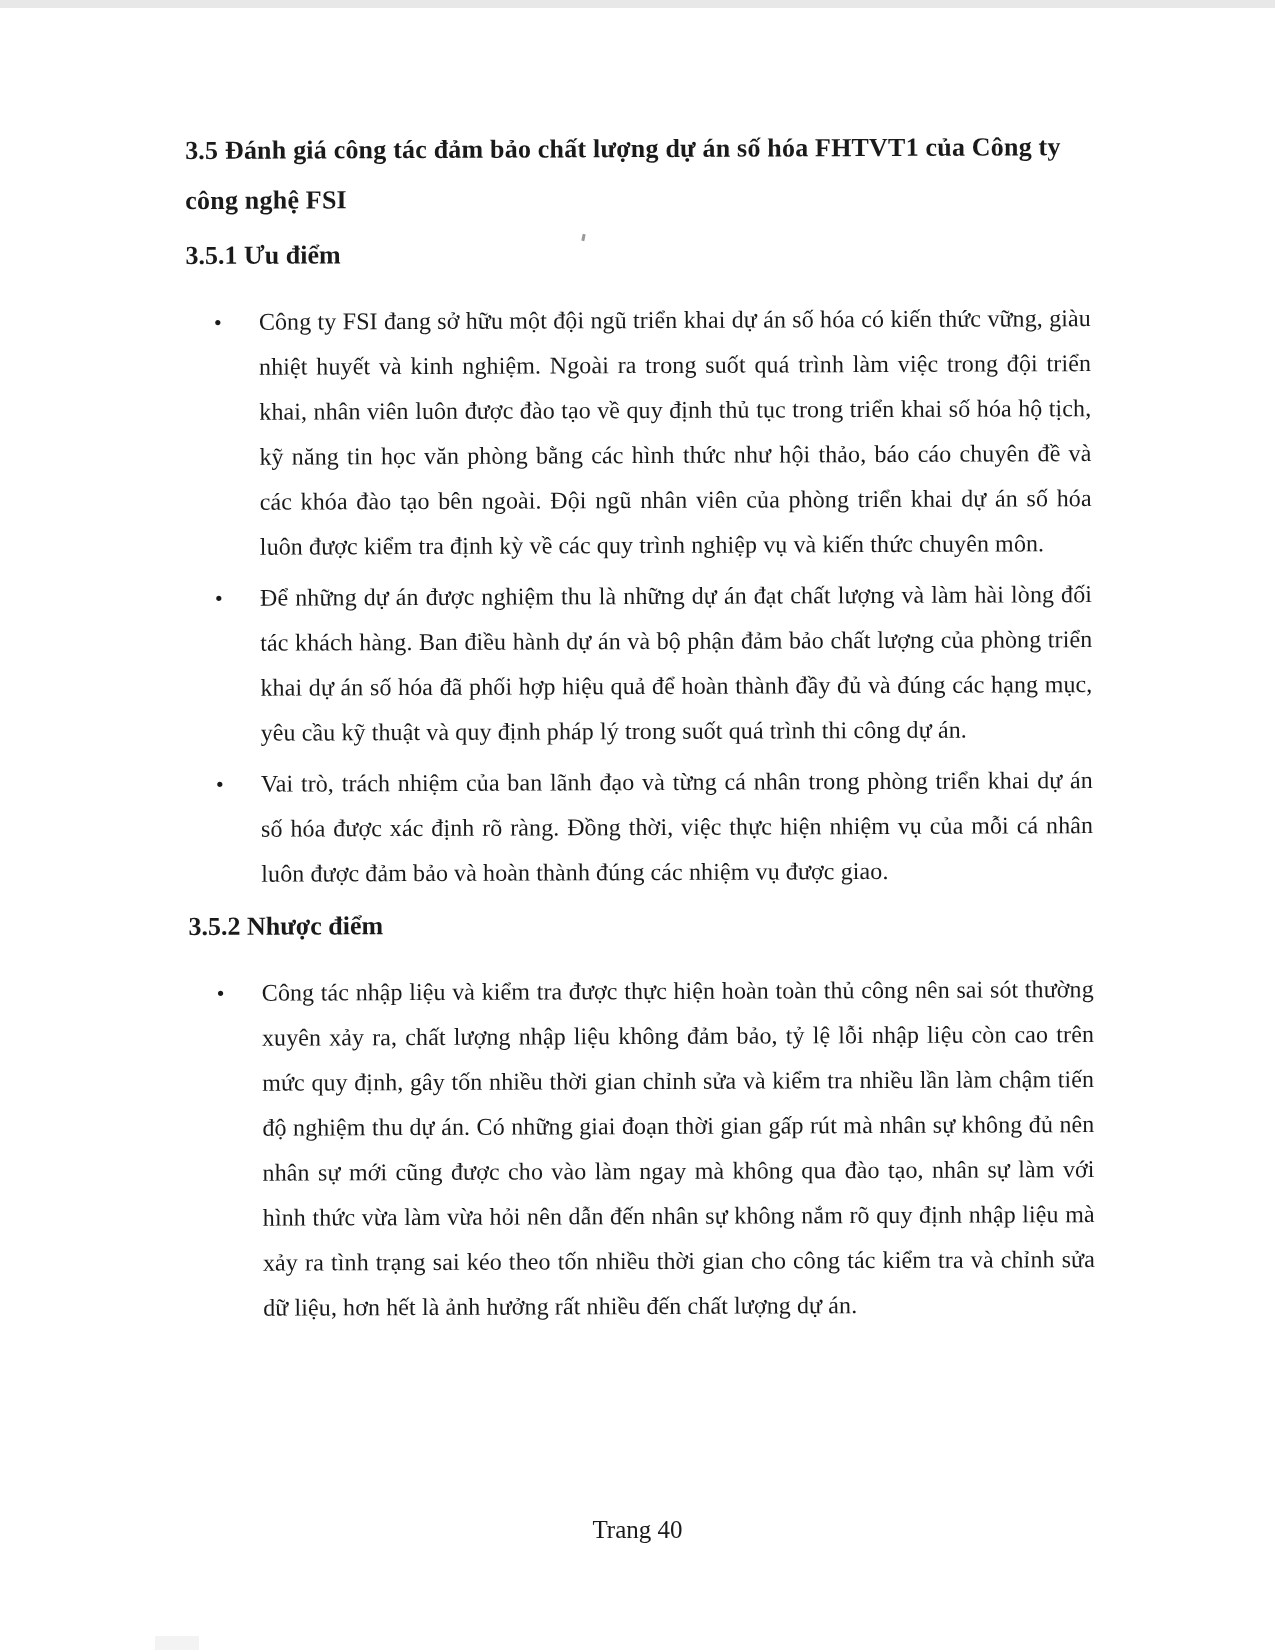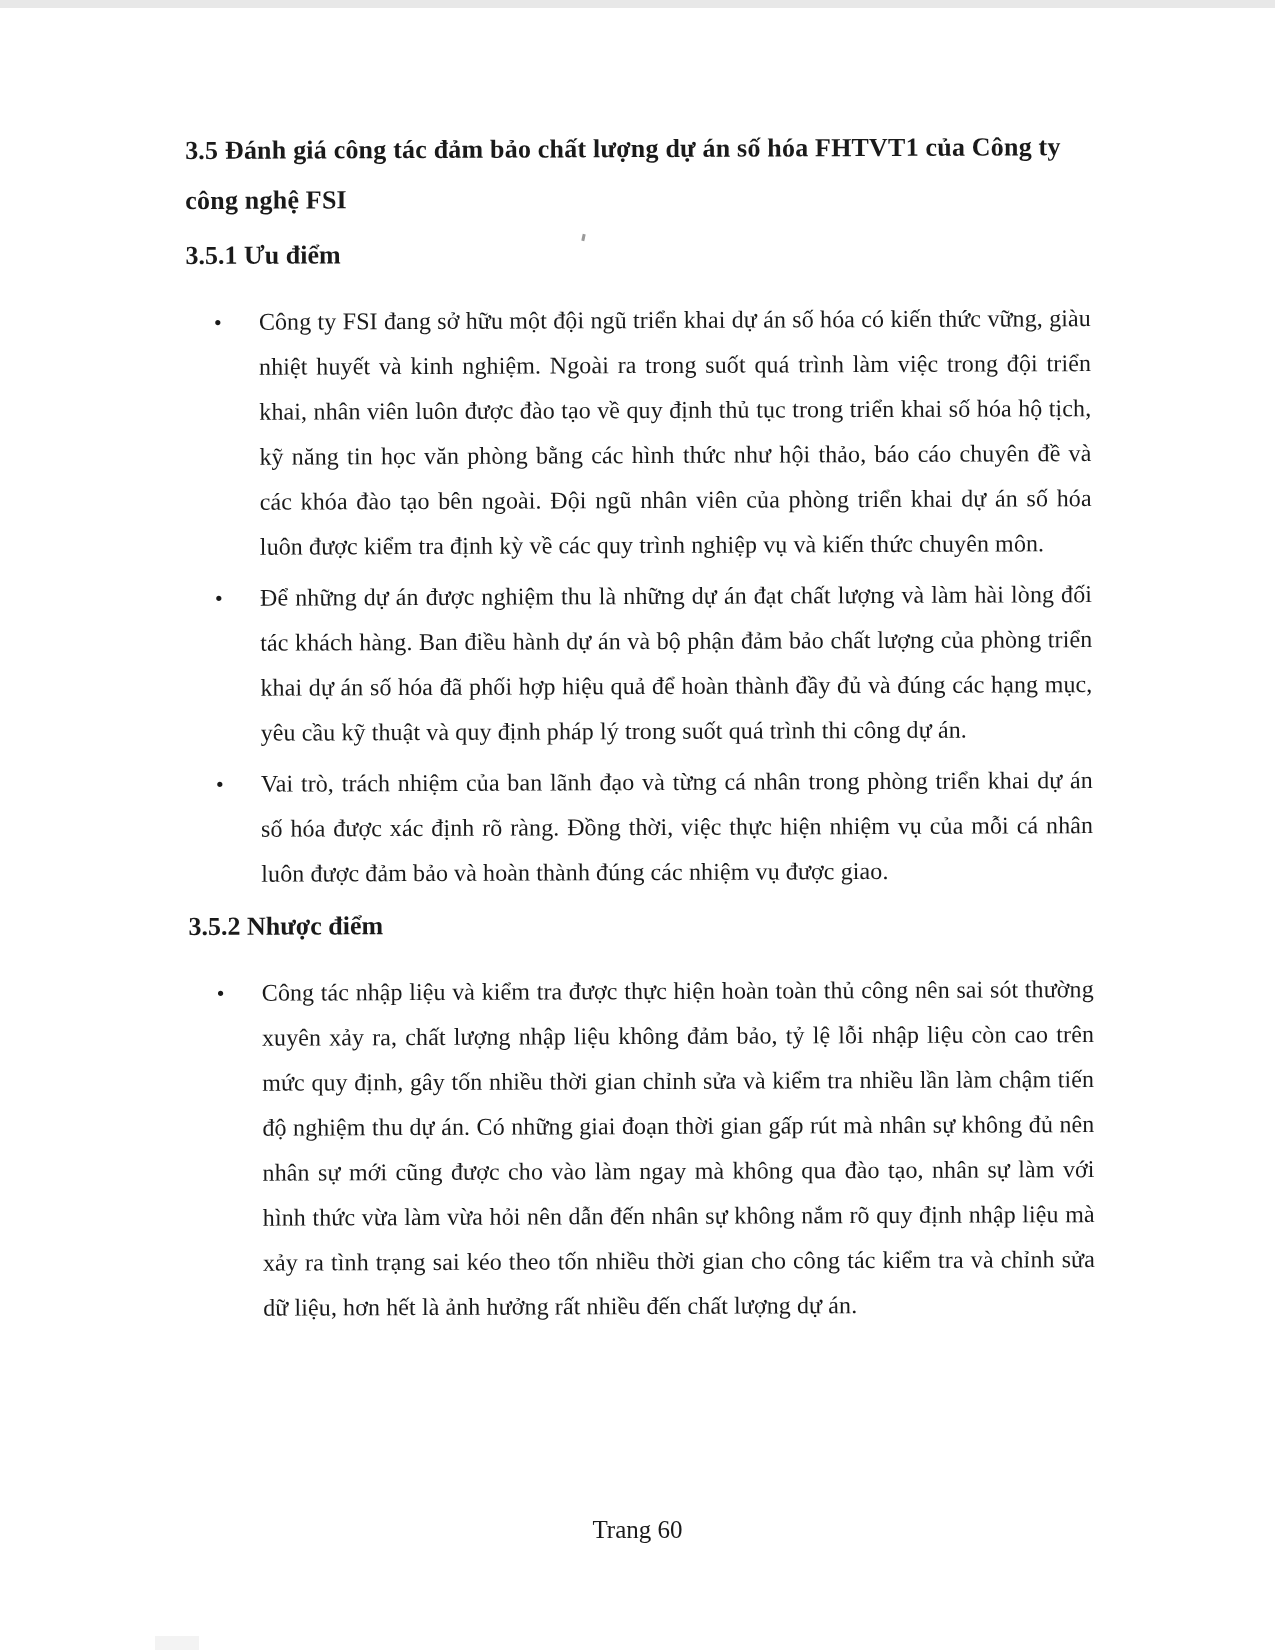--- a/index.html
+++ b/index.html
@@ -115,16 +115,16 @@
 
     <ul class="bullet-list">
       <li>
         <span class="marker">•</span>
         <span>Công tác nhập liệu và kiểm tra được thực hiện hoàn toàn thủ công nên sai sót thường xuyên xảy ra, chất lượng nhập liệu không đảm bảo, tỷ lệ lỗi nhập liệu còn cao trên mức quy định, gây tốn nhiều thời gian chỉnh sửa và kiểm tra nhiều lần làm chậm tiến độ nghiệm thu dự án. Có những giai đoạn thời gian gấp rút mà nhân sự không đủ nên nhân sự mới cũng được cho vào làm ngay mà không qua đào tạo, nhân sự làm với hình thức vừa làm vừa hỏi nên dẫn đến nhân sự không nắm rõ quy định nhập liệu mà xảy ra tình trạng sai kéo theo tốn nhiều thời gian cho công tác kiểm tra và chỉnh sửa dữ liệu, hơn hết là ảnh hưởng rất nhiều đến chất lượng dự án.</span>
       </li>
     </ul>
 
   </div>
 
-  <div class="footer">Trang 60</div>
+  <div class="footer">Trang 40</div>
 
   <div class="scan-smudge"></div>
 </div>
 
 </body></html>

